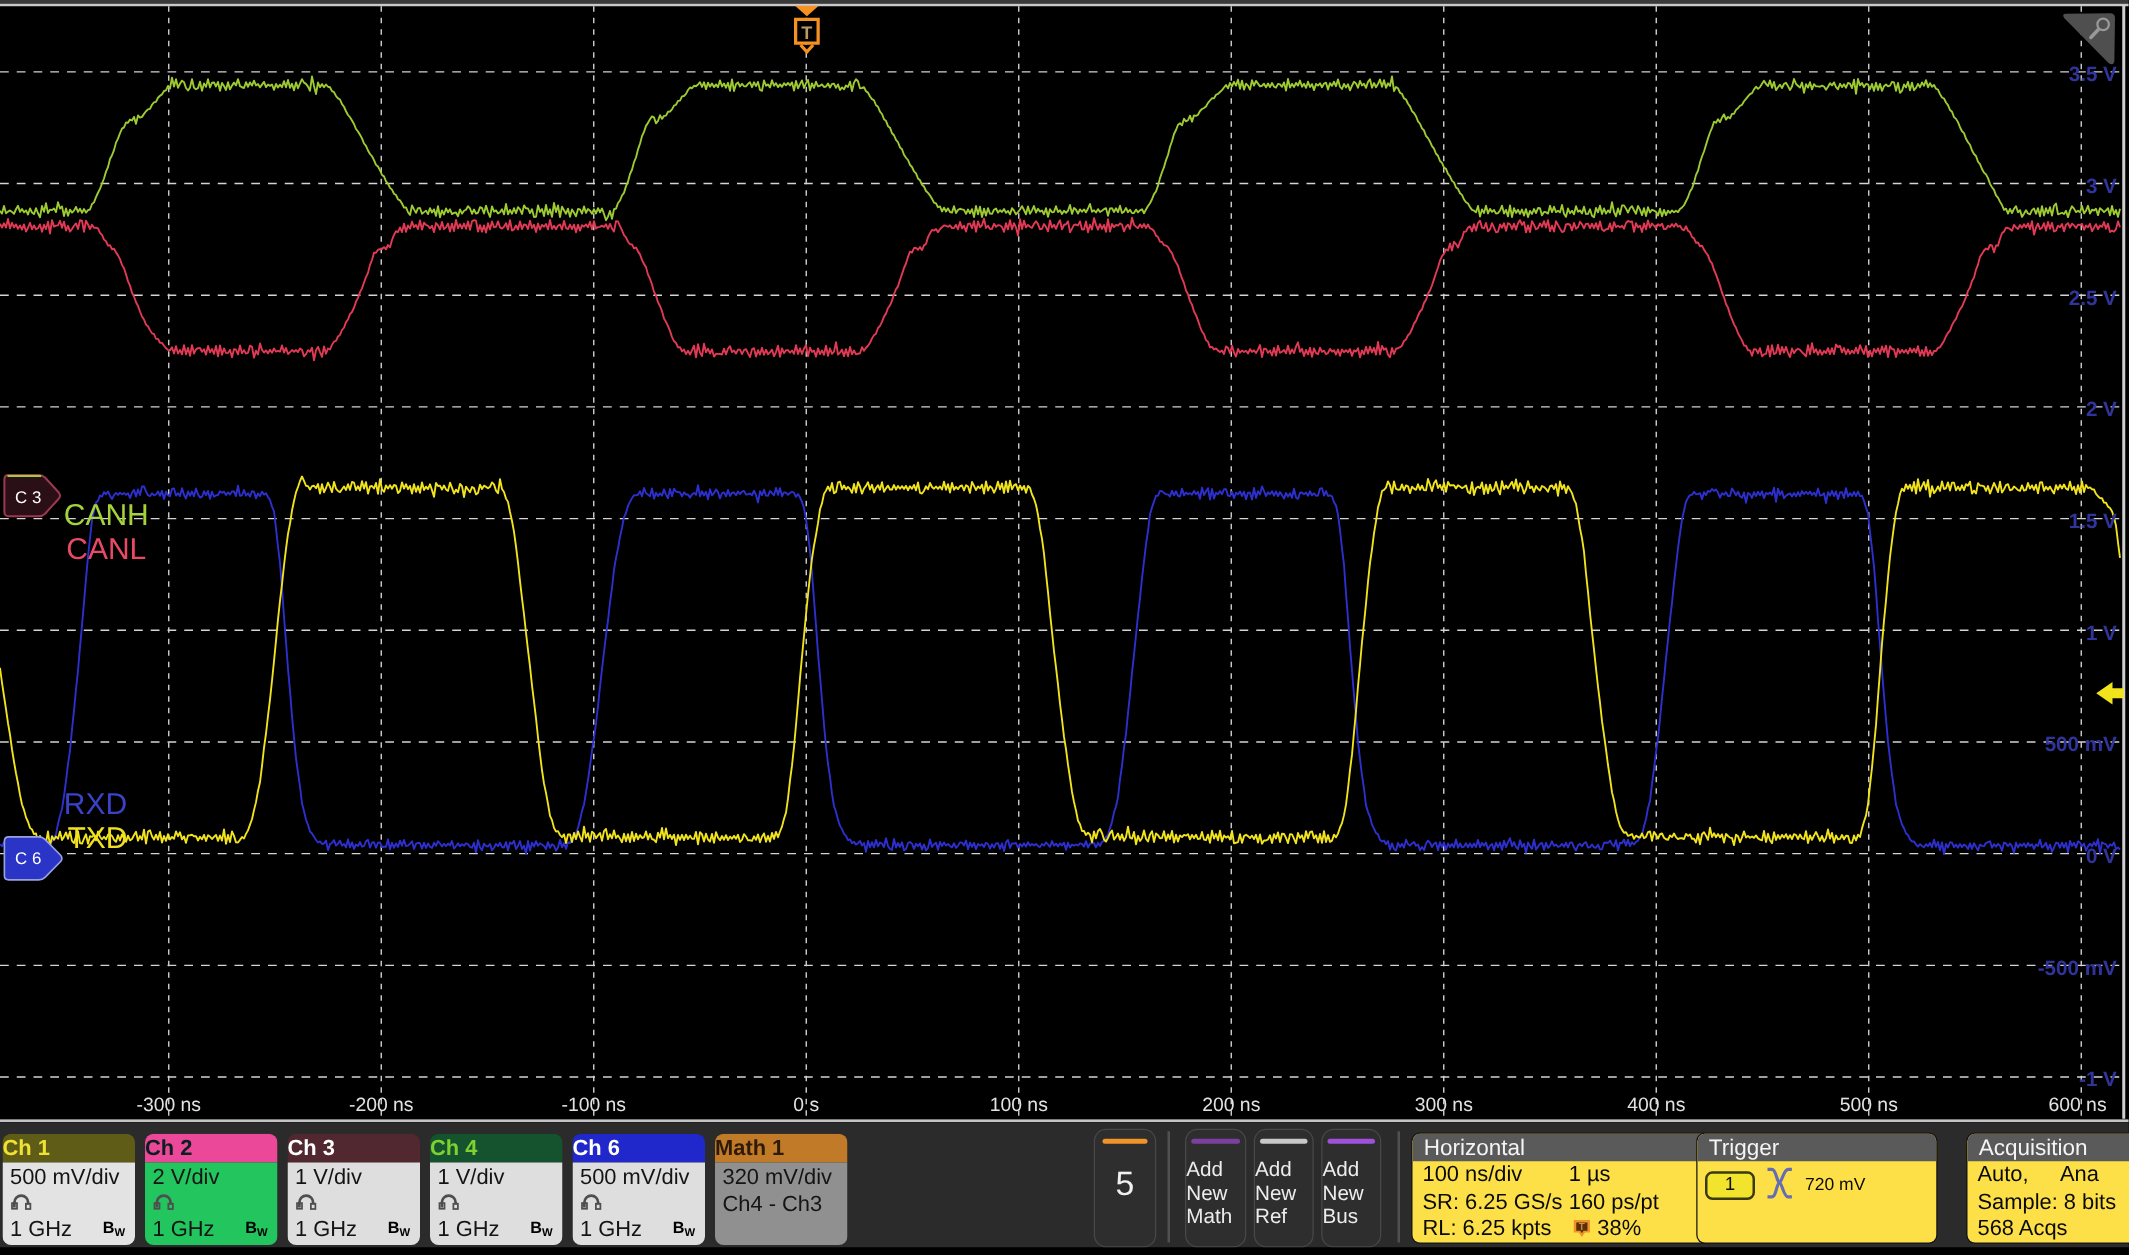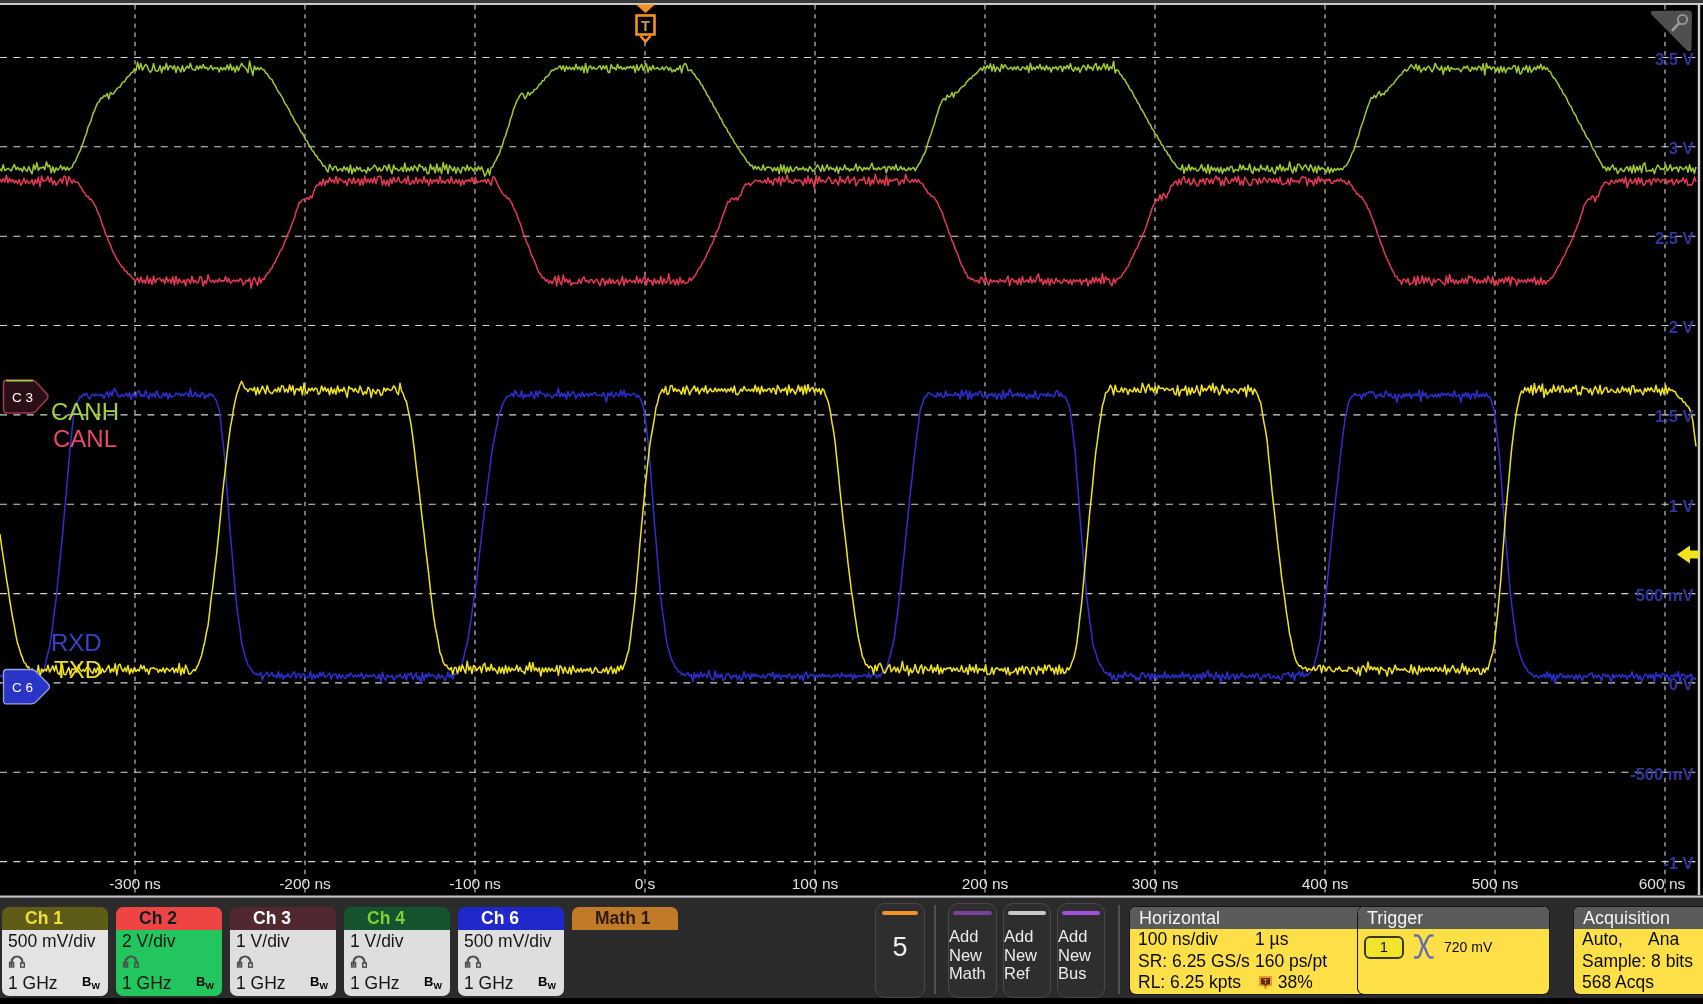--- a/index.html
+++ b/index.html
@@ -1,19 +1,19 @@
 <!DOCTYPE html>
 <html><head><meta charset="utf-8"><title>scope</title>
 <style>
 html,body{margin:0;padding:0;background:#000;width:1703px;height:1004px;overflow:hidden;
 font-family:"Liberation Sans",sans-serif}
 #tb{position:absolute;left:0;top:897.7px;width:1703px;height:100.3px;background:#2b2b2b}
 #tbblack{position:absolute;left:0;top:998px;width:1703px;height:6px;background:#000}
 .badge{position:absolute;top:907px;width:106px;height:89px;border-radius:7px;overflow:hidden}
-.bh{height:23px;font-size:17.5px;line-height:23px;padding-left:23px;font-weight:bold}
+.bh{height:23px;font-size:17.5px;line-height:23px;padding-left:0;font-weight:bold}
 .bb{height:66px;color:#141414;padding:0 0 0 6px}
 .r1{font-size:17.5px;line-height:21px;padding-top:1px;white-space:nowrap}
 .r2{height:20px;padding-top:1px}
 .r3{font-size:17.5px;line-height:21px;position:relative}
 .bw{position:absolute;right:8px;top:-2px;font-weight:bold;font-size:13px;color:#000}
 .bws{font-size:9px;vertical-align:-3px}
 .abtn{position:absolute;top:903px;height:93px;background:#2e2e2e;border:1px solid #484848;border-radius:10px}
 .abar{position:absolute;top:7px;left:4px;right:4px;height:3.5px;border-radius:2px}
 .atxt{position:absolute;top:23px;left:0;width:100%;text-align:left;font-size:16.5px;line-height:18.5px;color:#ececec}
 .vdiv{position:absolute;top:905px;height:89px;width:1.5px;background:#505050}
@@ -106,21 +106,21 @@
       <div class="r1">500 mV/div</div>
       <div class="r2"><svg width="18" height="16" viewBox="0 0 18 16">
           <path d="M3.5,13 v-4 a5.5,5.5 0 0 1 11,0 v1.5" fill="none" stroke="#4e4e4e" stroke-width="2.2"></path>
           <rect x="1.6" y="9.5" width="4" height="4.5" fill="none" stroke="#4e4e4e" stroke-width="1.4"></rect>
           <rect x="12.7" y="10" width="3.6" height="4.2" fill="none" stroke="#4e4e4e" stroke-width="1.4"></rect>
         </svg></div>
       <div class="r3">1 GHz<span class="bw">B<span class="bws">W</span></span></div>
     </div>
   </div>
 <div class="badge" style="left:116px">
-    <div class="bh" style="background:#ef4444;color:#0a2020">Ch 2</div>
+    <div class="bh" style="background:#ec4899;color:#0a2020">Ch 2</div>
     <div class="bb" style="background:#22c55e">
       <div class="r1">2 V/div</div>
       <div class="r2"><svg width="18" height="16" viewBox="0 0 18 16">
           <path d="M3.5,13 v-4 a5.5,5.5 0 0 1 11,0 v1.5" fill="none" stroke="#4e4e4e" stroke-width="2.2"></path>
           <rect x="1.6" y="9.5" width="4" height="4.5" fill="none" stroke="#4e4e4e" stroke-width="1.4"></rect>
           <rect x="12.7" y="10" width="3.6" height="4.2" fill="none" stroke="#4e4e4e" stroke-width="1.4"></rect>
         </svg></div>
       <div class="r3">1 GHz<span class="bw">B<span class="bws">W</span></span></div>
     </div>
   </div>
@@ -155,20 +155,24 @@
       <div class="r2"><svg width="18" height="16" viewBox="0 0 18 16">
           <path d="M3.5,13 v-4 a5.5,5.5 0 0 1 11,0 v1.5" fill="none" stroke="#4e4e4e" stroke-width="2.2"></path>
           <rect x="1.6" y="9.5" width="4" height="4.5" fill="none" stroke="#4e4e4e" stroke-width="1.4"></rect>
           <rect x="12.7" y="10" width="3.6" height="4.2" fill="none" stroke="#4e4e4e" stroke-width="1.4"></rect>
         </svg></div>
       <div class="r3">1 GHz<span class="bw">B<span class="bws">W</span></span></div>
     </div>
   </div>
 <div class="badge" style="left:572px">
     <div class="bh" style="background:#c07a28;color:#2e1a08">Math 1</div>
+    <div class="bb" style="background:#909090">
+      <div class="r1">320 mV/div</div>
+      <div class="r1">Ch4 - Ch3</div>
+    </div>
   </div>
 <div class="abtn" style="left:875px;width:48px">
     <div class="abar" style="background:#f09328;left:6px;right:6px"></div>
     <div style="position:absolute;top:28px;left:0;width:100%;text-align:center;font-size:27px;color:#f0f0f0">5</div>
   </div>
 <div class="vdiv" style="left:934px"></div>
 <div class="abtn" style="left:948px;width:47px">
     <div class="abar" style="background:#7b3f9e"></div>
     <div class="atxt">Add<br>New<br>Math</div>
   </div>

